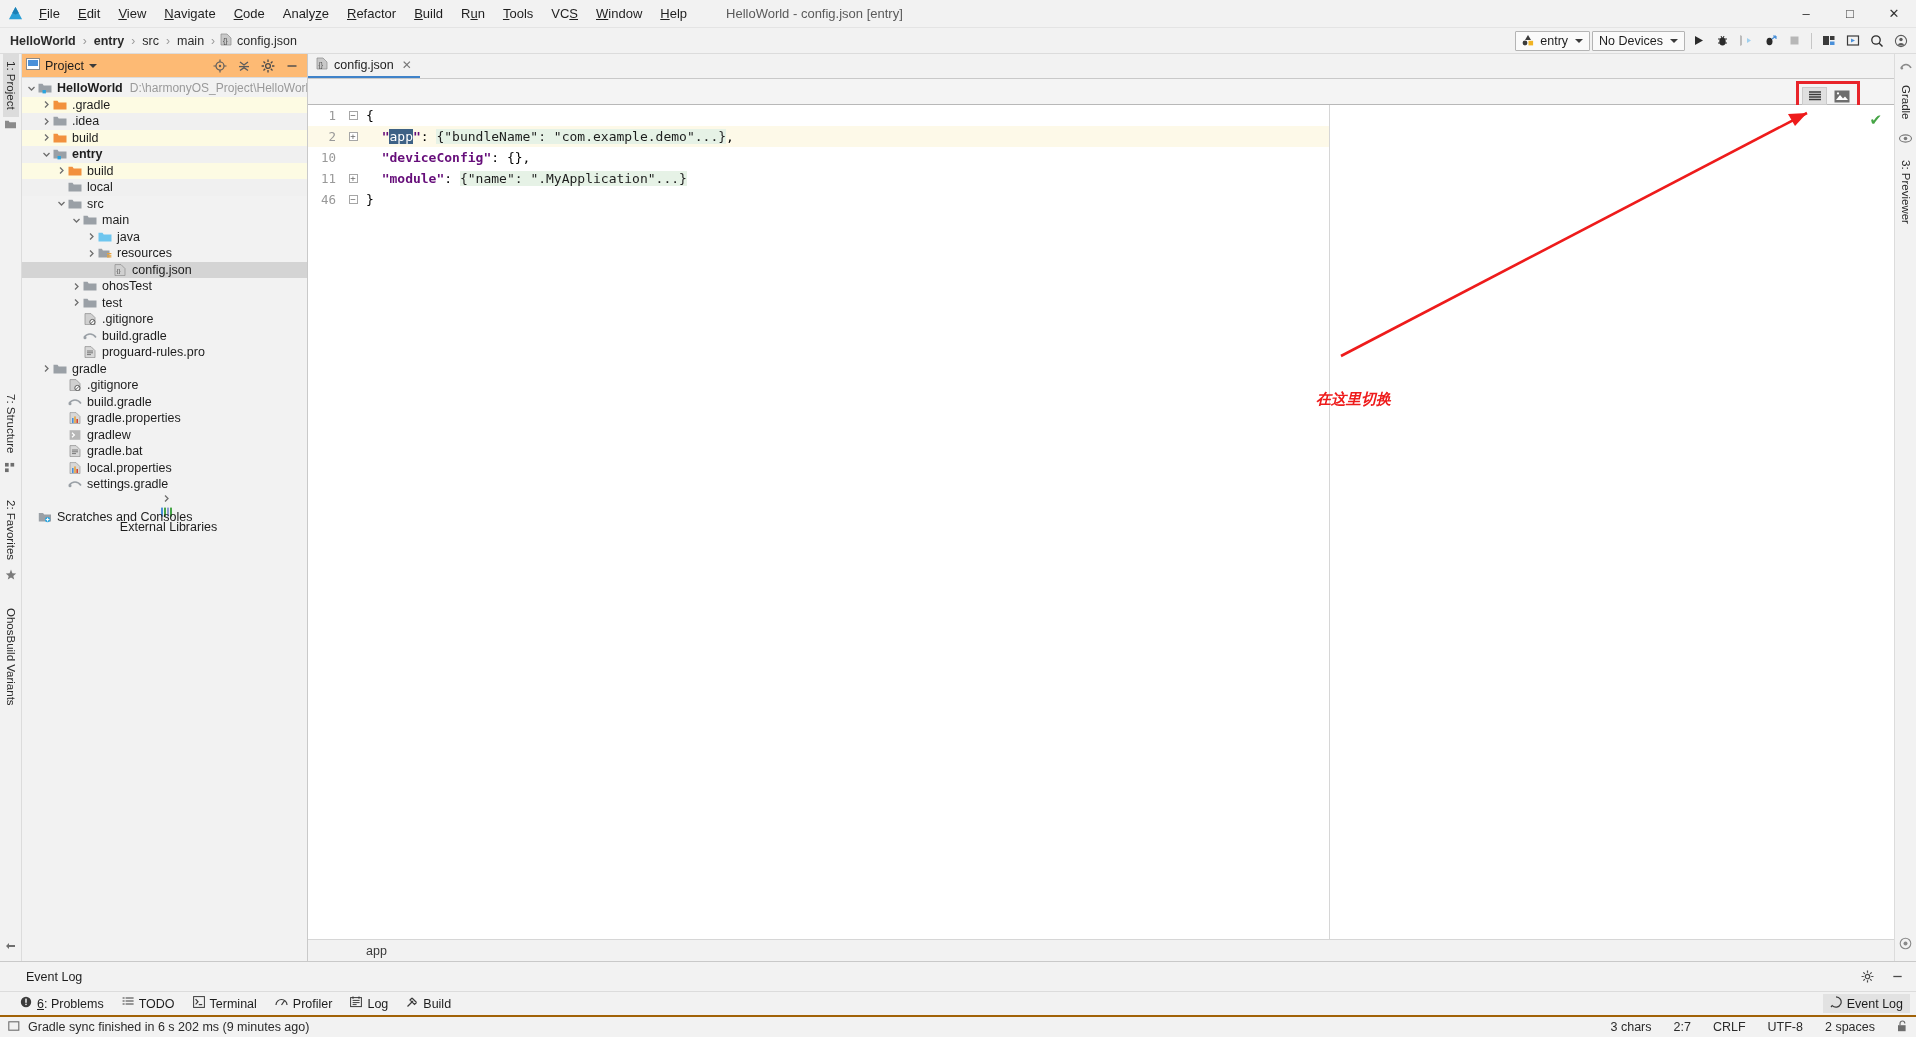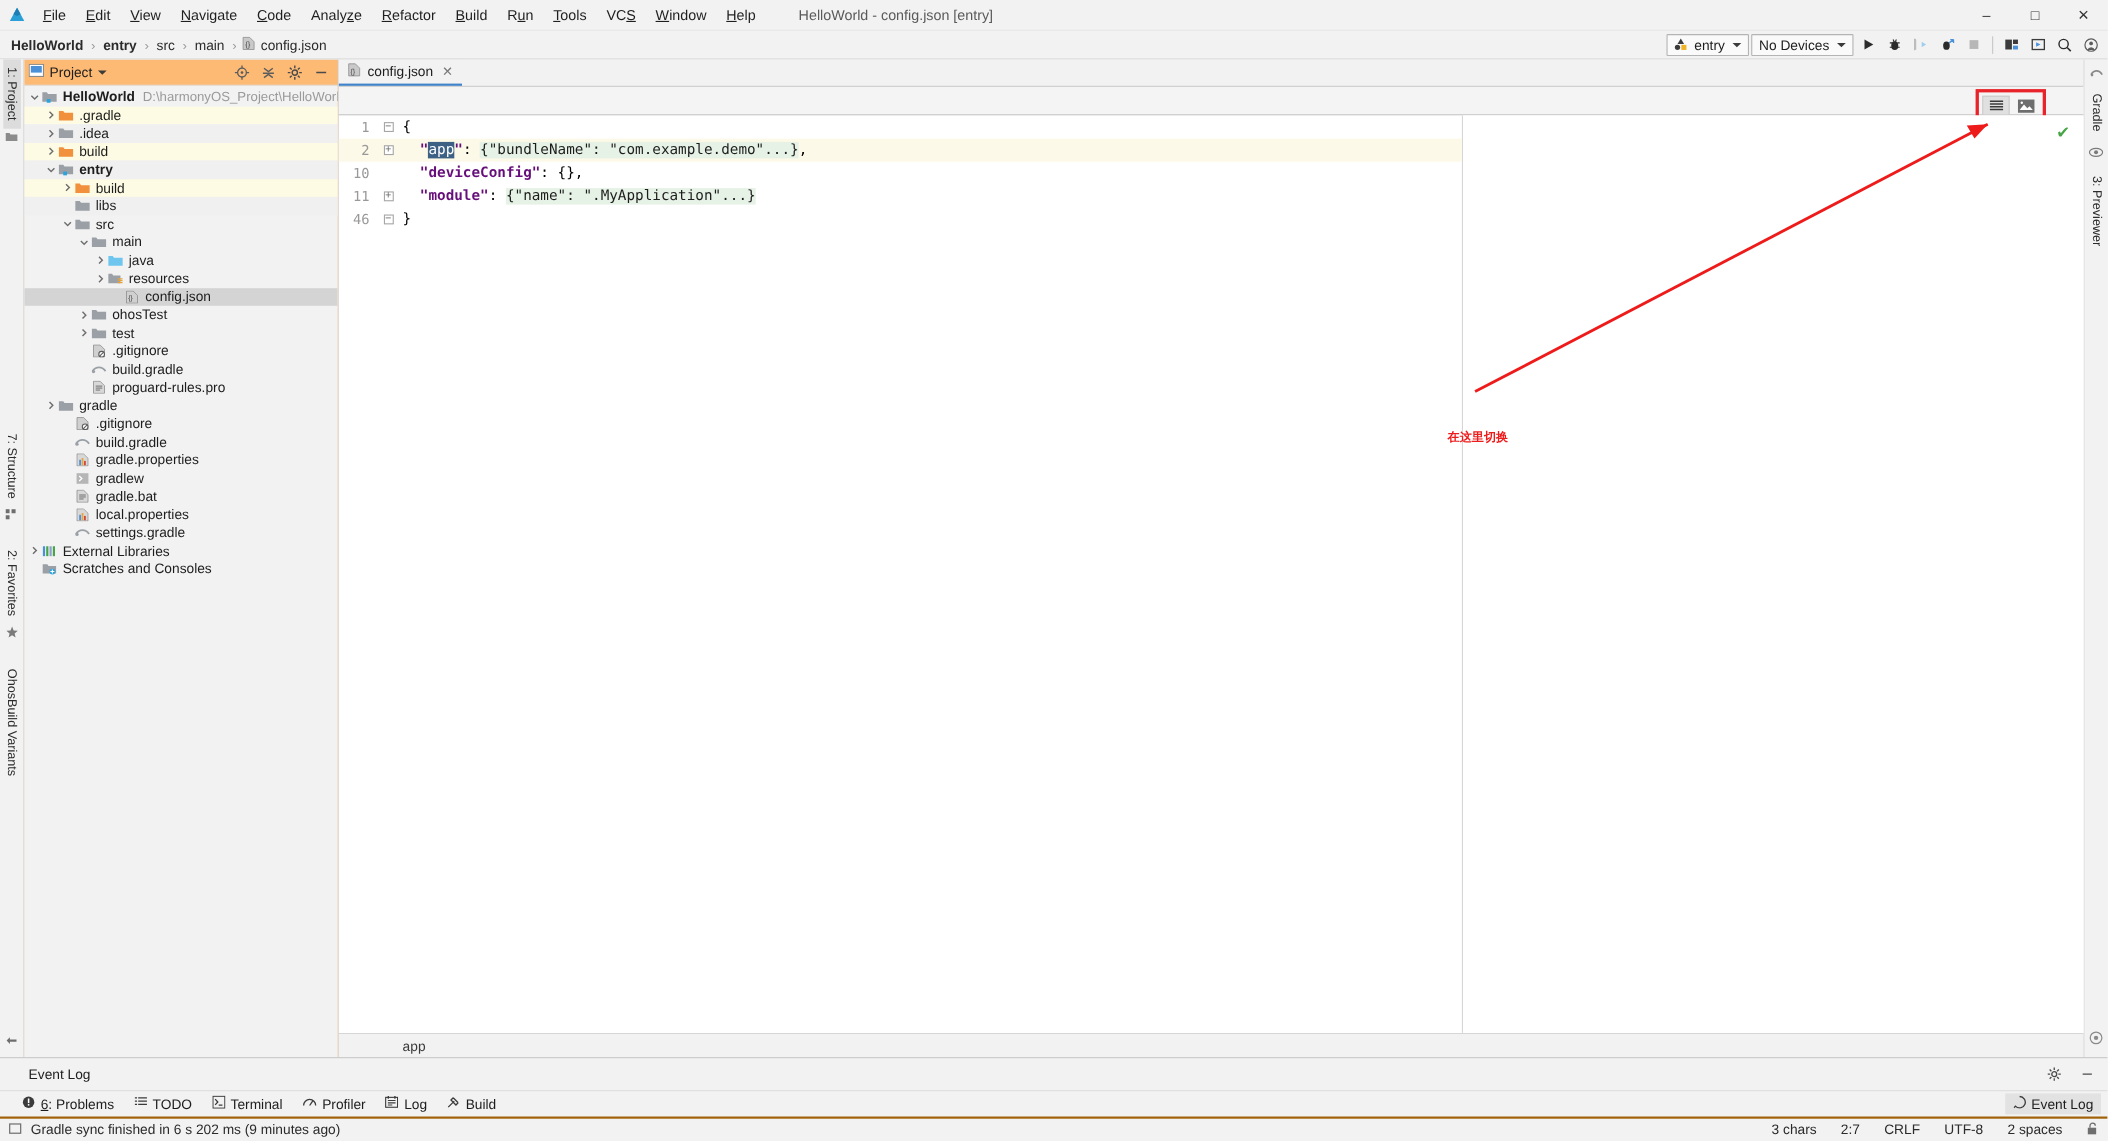--- a/index.html
+++ b/index.html
@@ -163,21 +163,21 @@
     height: 22px; flex: 0 0 22px; background: #f2f2f2; display: flex; align-items: center;
     padding: 0 8px; font-size: 12.5px; color: #2b2b2b; border-top: 2px solid #a16207;
   }
   .sb-left { display: flex; align-items: center; gap: 8px; }
   .sb-right { margin-left: auto; display: flex; align-items: center; gap: 22px; }
 
   
   .anno-svg { position: absolute; left: 0; top: 0; width: 1916px; height: 1037px; pointer-events: none; }
   .anno-text {
     position: absolute; left: 1316px; top: 390px; color: #ee1b1b; font-weight: bold;
-    font-size: 11px; font-family: "DejaVu Sans", sans-serif;
+    font-size: 15px; font-family: "DejaVu Sans", sans-serif; font-style: italic;
   }
 </style>
 </head>
 <body>
 
 <div class="app">
 
   <div class="titlebar">
     <div class="ide-logo">
       <svg width="15" height="15" viewBox="0 0 16 16">
@@ -467,21 +467,21 @@
             </span>
             <span class="lbl">build</span>
           </div>
           <div class="row alt" style="padding-left: 34px;">
             <span class="arrow"></span>
             <span class="ico">
               <svg width="14" height="12" viewBox="0 0 14 12">
                 <path d="M0.5 1.8h4l1.2 1.6h7.8V10.5H0.5z" fill="#9aa0a6"></path>
               </svg>
             </span>
-            <span class="lbl">libs</span>
+            <span class="lbl">local</span>
           </div>
           <div class="row" style="padding-left: 34px;">
             <span class="arrow">
               <svg width="9" height="9" viewBox="0 0 9 9">
                 <path d="M1.5 3 L4.5 6 L7.5 3" fill="none" stroke="#6e6e6e" stroke-width="1.3"></path>
               </svg>
             </span>
             <span class="ico">
               <svg width="14" height="12" viewBox="0 0 14 12">
                 <path d="M0.5 1.8h4l1.2 1.6h7.8V10.5H0.5z" fill="#9aa0a6"></path>
@@ -677,21 +677,21 @@
           <div class="row" style="padding-left: 34px;">
             <span class="arrow"></span>
             <span class="ico">
               <svg width="14" height="12" viewBox="0 0 14 12">
                 <path d="M1 7.4 c3.4-4.6 8.6-4.6 12 0" fill="none" stroke="#9aa0a6" stroke-width="1.6"></path>
                 <circle cx="2" cy="7.8" r="1.5" fill="#9aa0a6"></circle>
               </svg>
             </span>
             <span class="lbl">settings.gradle</span>
           </div>
-          <div class="row" style="padding-left: 4px;">
+          <div class="row" style="padding-left: 4px; flex-direction: column;">
             <span class="arrow">
               <svg width="9" height="9" viewBox="0 0 9 9">
                 <path d="M3 1.5 L6 4.5 L3 7.5" fill="none" stroke="#6e6e6e" stroke-width="1.3"></path>
               </svg>
             </span>
             <span class="ico">
               <svg width="14" height="12" viewBox="0 0 14 12">
                 <rect x="1" y="1.6" width="2" height="9" fill="#4a90d9"></rect>
                 <rect x="4" y="1.6" width="2" height="9" fill="#46a546"></rect>
                 <rect x="7" y="1.6" width="2" height="9" fill="#8d9fd0"></rect>

